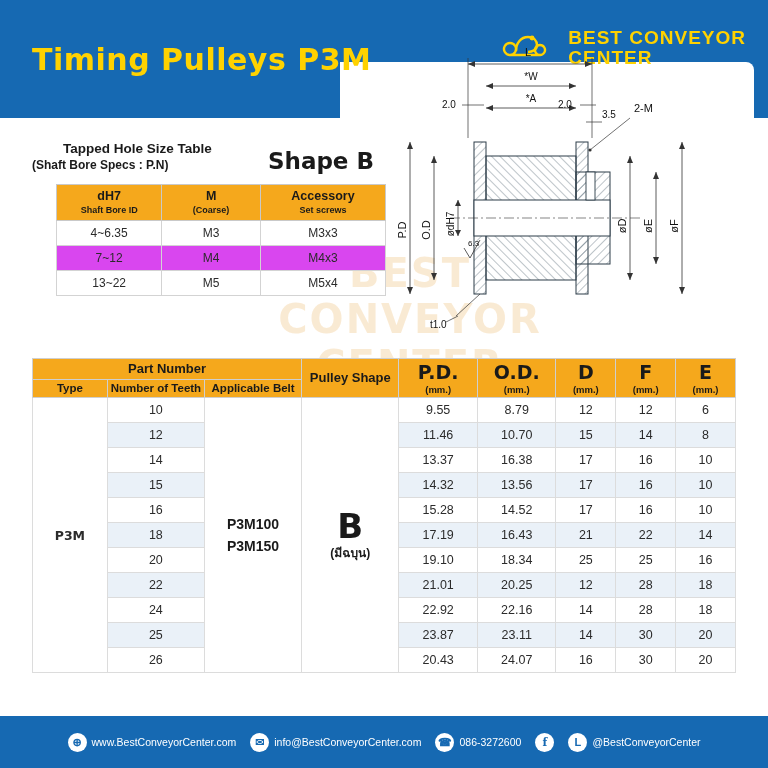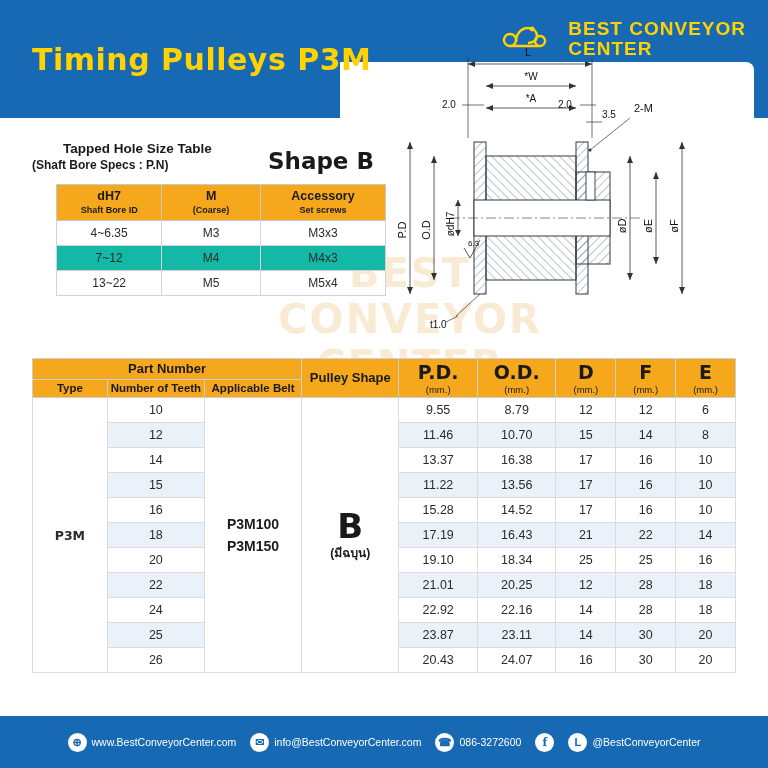--- a/index.html
+++ b/index.html
@@ -20,21 +20,21 @@
     position:absolute; left:0; top:0; width:340px; height:118px;
     background:#1669b2;
   }
   .banner-title {
     position:absolute; left:32px; top:42px;
     font-size:30px; font-weight:bold; color:#ffd200;
     letter-spacing:0.5px;
     font-family:"DejaVu Sans", sans-serif;
   }
   .logo {
-    position:absolute; right:22px; top:16px;
+    position:absolute; right:22px; top:25px;
     display:flex; align-items:center; gap:20px;
   }
   .logo-mark { width:46px; height:46px; position:relative; }
   .logo-text { color:#ffd200; line-height:1.05; }
   .logo-text .l1 { font-size:19px; font-weight:bold; letter-spacing:1px; }
   .logo-text .l2 { font-size:19px; font-weight:bold; letter-spacing:1px; }
 
   
   .body-panel {
     position:absolute; left:14px; top:62px; width:740px; height:640px;
@@ -69,41 +69,41 @@
   }
   table.tapped th {
     background:#f5a81c; color:#1a1a1a; border:1px solid #c9c9c9;
     font-size:12.5px; font-weight:bold; padding:4px 2px; line-height:1.25;
   }
   table.tapped th .small { font-size:9px; font-weight:bold; display:block; }
   table.tapped td {
     border:1px solid #d3d3d3; text-align:center; font-size:12px;
     color:#2a2a2a; padding:5px 2px; height:23px;
   }
-  table.tapped tr.alt td { background:#14b8a6; }
+  table.tapped tr.alt td { background:#d946ef; }
 
   
   .drawing { position:absolute; left:390px; top:30px; width:360px; height:320px; }
 
   
   .main-table-wrap { position:absolute; left:32px; top:358px; width:704px; }
   table.main { border-collapse:collapse; width:704px; table-layout:fixed; }
   table.main th {
     background:#f5a81c; color:#1a1a1a; border:1px solid #cfcfcf;
     font-weight:bold; padding:2px 1px; line-height:1.2;
   }
   table.main td {
     border:1px solid #dcdcdc; text-align:center; color:#2b2b2b;
     font-size:12.5px; height:25px; padding:0;
   }
   table.main tr.alt td { background:#eaf1f8; }
   .th-part { font-size:13px; }
   .th-sub { font-size:11.5px; }
   .th-big { font-size:19px; font-weight:bold; font-family:"DejaVu Sans", sans-serif; }
-  .th-unit { font-size:9.5px; font-weight:normal; display:block; }
+  .th-unit { font-size:9.5px; font-weight:bold; display:block; }
   .cell-type {
     font-size:23px; font-weight:bold; font-family:"DejaVu Sans", sans-serif;
     color:#1a1a1a;
   }
   .cell-belt { font-size:14px; font-weight:bold; color:#1a1a1a; line-height:1.6; }
   .cell-shape-b { font-size:34px; font-weight:bold; font-family:"DejaVu Sans", sans-serif; color:#1a1a1a; line-height:1; }
   .cell-shape-sub { font-size:12px; font-weight:bold; color:#1a1a1a; }
 
   
   .footer {
@@ -358,21 +358,21 @@
       <tr>
         <td>14</td>
         <td>13.37</td>
         <td>16.38</td>
         <td>17</td>
         <td>16</td>
         <td>10</td>
       </tr>
       <tr class="alt">
         <td>15</td>
-        <td>11.22</td>
+        <td>14.32</td>
         <td>13.56</td>
         <td>17</td>
         <td>16</td>
         <td>10</td>
       </tr>
       <tr>
         <td>16</td>
         <td>15.28</td>
         <td>14.52</td>
         <td>17</td>

